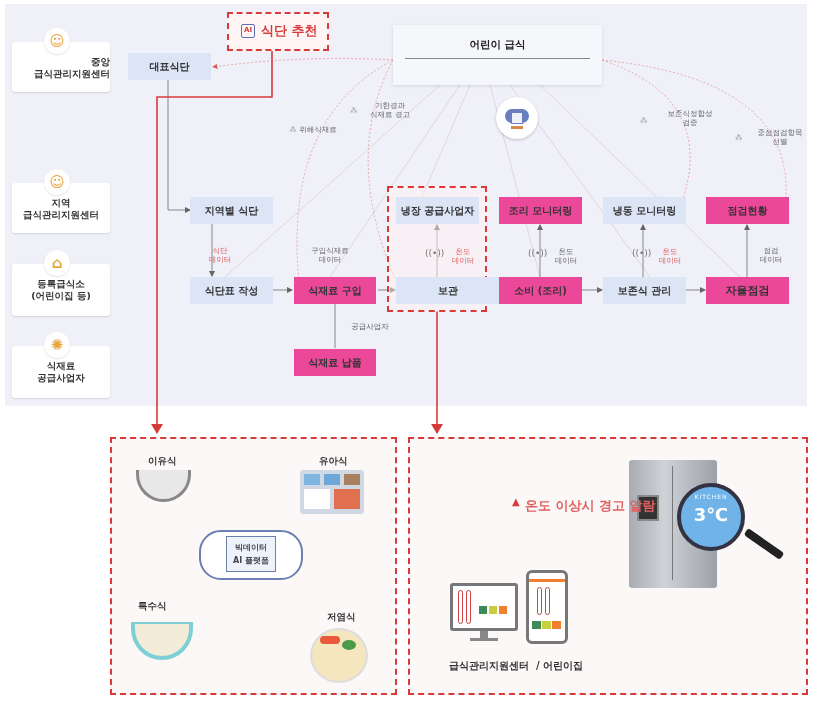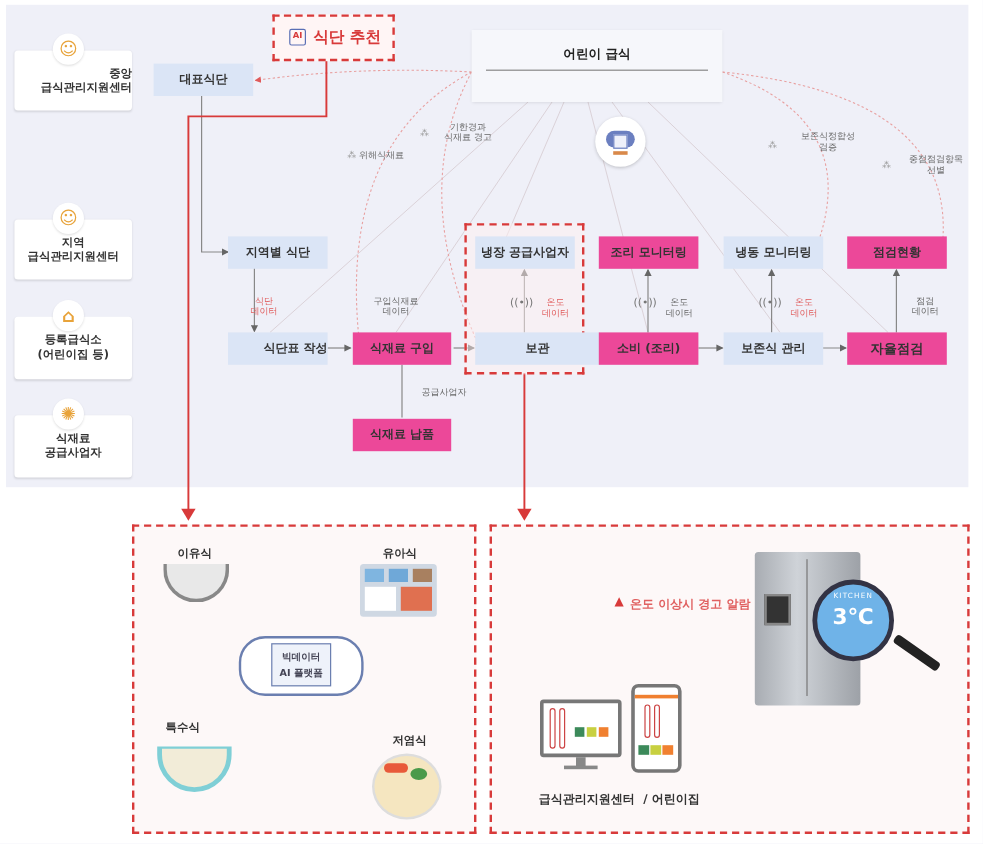--- a/index.html
+++ b/index.html
@@ -128,21 +128,21 @@
 <span class="abs small" style="left:350px;top:106px;color:#999;">⁂</span>
 <div class="small" style="left:650px;top:109px;width:80px;"><span>보존식정합성
 검증</span></div>
 <span class="abs small" style="left:640px;top:116px;color:#999;">⁂</span>
 <div class="small" style="left:745px;top:128px;width:70px;"><span>중점점검항목
 선별</span></div>
 <span class="abs small" style="left:735px;top:133px;color:#999;">⁂</span>
 
 <div class="node blue" style="left:128px;top:53px;width:83px;">대표식단</div>
 <div class="node blue" style="left:190px;top:197px;width:83px;">지역별 식단</div>
-<div class="node blue" style="left:190px;top:277px;width:83px;text-align:right;">식단표 작성</div>
+<div class="node blue" style="left:190px;top:277px;width:83px;">식단표 작성</div>
 <div class="node gray" style="left:294px;top:277px;width:82px;">식재료 구입</div>
 <div class="node gray" style="left:294px;top:349px;width:82px;">식재료 납품</div>
 
 <div class="dash-box" style="left:387px;top:186px;width:100px;height:126px;background:rgba(255,240,240,0.5);"></div>
 <div class="node blue" style="left:396px;top:197px;width:83px;">냉장 공급사업자</div>
 <div class="node blue" style="left:396px;top:277px;width:104px;">보관</div>
 <div class="node gray" style="left:499px;top:197px;width:83px;">조리 모니터링</div>
 <div class="node gray" style="left:499px;top:277px;width:83px;">소비 (조리)</div>
 <div class="node blue" style="left:603px;top:197px;width:83px;">냉동 모니터링</div>
 <div class="node blue" style="left:603px;top:277px;width:83px;">보존식 관리</div>
@@ -195,21 +195,21 @@
 <div class="abs" style="left:629px;top:460px;width:88px;height:128px;background:linear-gradient(90deg,#a8acb2,#cfd3d8 40%,#9da1a7);border-radius:3px;">
   <div class="abs" style="left:43px;top:6px;width:1px;height:114px;background:#777;"></div>
   <div class="abs" style="left:8px;top:35px;width:22px;height:26px;background:#333;border:2px solid #888;"></div>
 </div>
 <div class="abs" style="left:677px;top:483px;width:68px;height:68px;border-radius:50%;background:#6fb3e8;border:4px solid #334;text-align:center;color:#fff;">
   <div style="font-size:6px;letter-spacing:1px;margin-top:6px;">KITCHEN</div>
   <div style="font-size:18px;font-weight:bold;margin-top:4px;">3℃</div>
 </div>
 <div class="abs" style="left:742px;top:540px;width:44px;height:8px;background:#222;transform:rotate(35deg);border-radius:3px;"></div>
 <span class="abs" style="left:512px;top:496px;font-size:10px;color:#d83a3a;">▲</span>
-<div class="abs" style="left:525px;top:497px;font-size:10px;font-weight:bold;color:#e06060;">온도 이상시 경고 알람</div>
+<div class="abs" style="left:525px;top:497px;font-size:13px;font-weight:bold;color:#e06060;">온도 이상시 경고 알람</div>
 <div class="abs" style="left:450px;top:583px;width:68px;height:48px;border:3px solid #777;border-radius:3px;background:#fff;">
   <div class="abs" style="left:5px;top:4px;width:5px;height:34px;border:1px solid #c44;border-radius:3px;"></div>
   <div class="abs" style="left:13px;top:4px;width:5px;height:34px;border:1px solid #c44;border-radius:3px;"></div>
   <div class="abs" style="left:26px;top:20px;width:8px;height:8px;background:#3c8a5a;"></div>
   <div class="abs" style="left:36px;top:20px;width:8px;height:8px;background:#c8d040;"></div>
   <div class="abs" style="left:46px;top:20px;width:8px;height:8px;background:#f08030;"></div>
 </div>
 <div class="abs" style="left:480px;top:631px;width:8px;height:8px;background:#888;"></div>
 <div class="abs" style="left:470px;top:638px;width:28px;height:3px;background:#888;"></div>
 <div class="abs" style="left:526px;top:570px;width:42px;height:74px;border:3px solid #777;border-radius:6px;background:#fff;">

